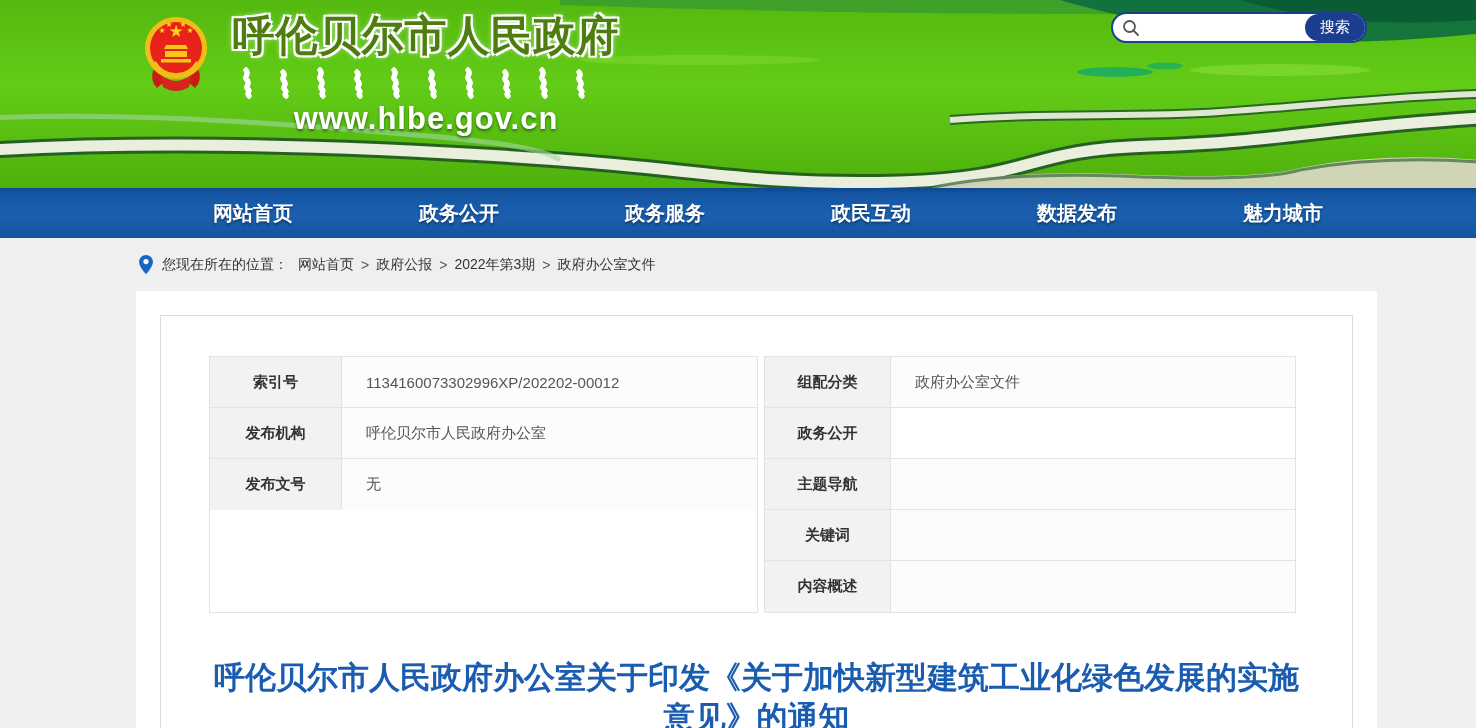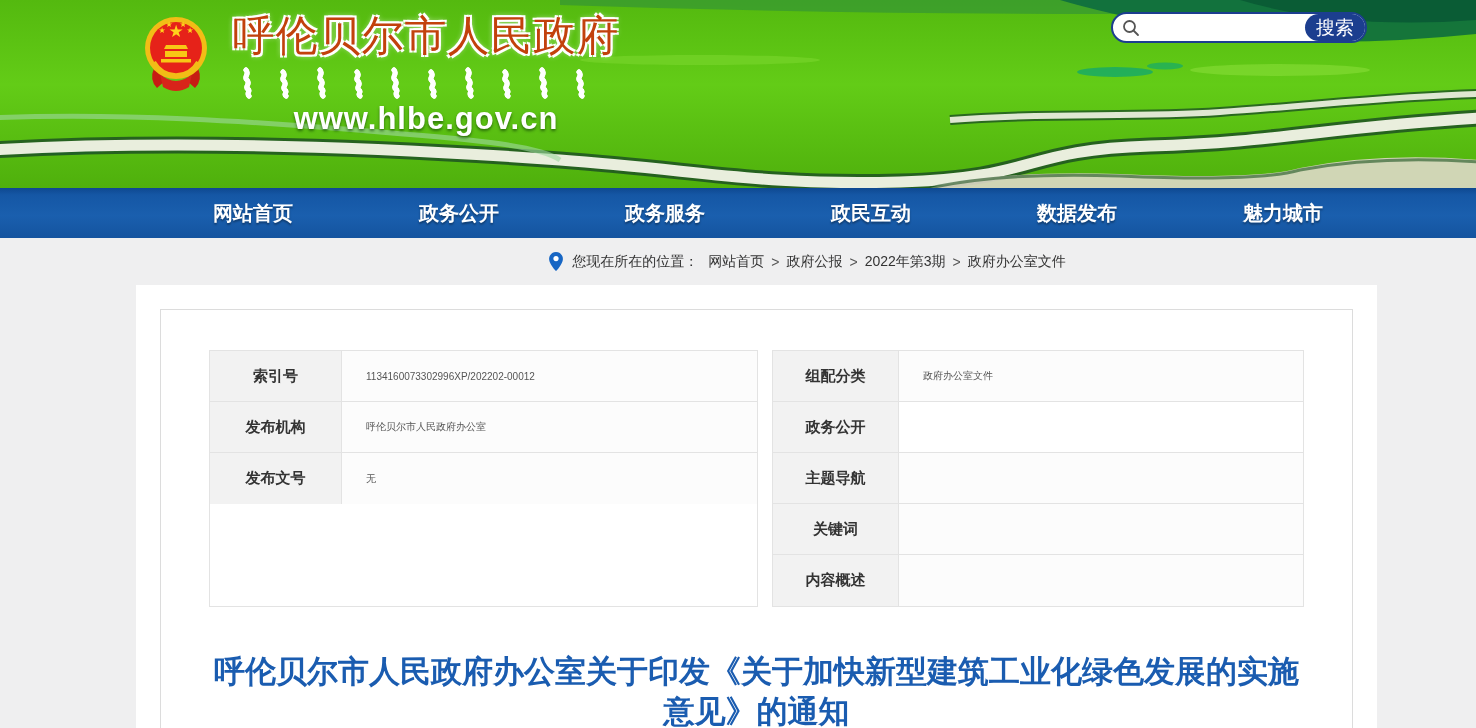--- a/index.html
+++ b/index.html
@@ -4,67 +4,67 @@
 <style>
   * { margin:0; padding:0; box-sizing:border-box; }
   html,body { width:1476px; height:728px; overflow:hidden;
     background:#efeff0; font-family:"Liberation Sans","DejaVu Sans",sans-serif; }
 
   
   .banner { position:relative; width:1476px; height:188px; overflow:hidden; }
   .banner-art { position:absolute; inset:0; }
   .emblem { position:absolute; left:142px; top:12px; width:68px; height:86px; }
   .site-block { position:absolute; left:222px; top:8px; width:408px; text-align:center; }
-  .site-title { font-size:42px; font-weight:normal; letter-spacing:1px; color:#c2410c; white-space:nowrap;
+  .site-title { font-size:42px; font-weight:bold; letter-spacing:1px; color:#4d7c0f; white-space:nowrap;
     text-shadow:-2px -2px 0 #fff, 2px -2px 0 #fff, -2px 2px 0 #fff, 2px 2px 0 #fff, 0 0 6px #fff; }
   .mongol { display:block; margin:3px auto 0; }
   .site-url { margin-top:2px; font-size:31px; font-weight:bold; color:#ffffff;
     text-shadow:0 2px 3px rgba(0,40,0,.55); letter-spacing:1px; }
   .search { position:absolute; top:12px; right:109px; width:256px; height:31px;
     background:#ffffff; border:2px solid #1c3e8f; border-radius:16px; }
   .search-input { position:absolute; left:34px; top:0; height:27px; width:150px; border:none;
     outline:none; font-size:14px; background:transparent; }
   .search-icon { position:absolute; left:9px; top:5px; }
   .search-btn { position:absolute; right:0px; top:0px; bottom:0px; width:60px; border:none;
-    background:#1c3e8f; color:#fff; font-size:19px; border-radius:14px; cursor:pointer;
+    background:#1c3e8f; color:#fff; font-size:15px; border-radius:14px; cursor:pointer;
     font-family:"Liberation Sans","DejaVu Sans",sans-serif; }
 
   
   .nav { height:50px; background:linear-gradient(180deg,#0e4890 0%,#1557a5 14%,#1a5fae 55%,#14549f 100%);
     display:flex; align-items:center; }
   .nav-list { flex:1; list-style:none; display:flex; justify-content:space-around;
     margin-left:150px; margin-right:90px; }
   .nav-item { color:#fff; font-size:20px; font-weight:bold; cursor:pointer;
     text-shadow:0 2px 2px rgba(0,0,0,.35); white-space:nowrap; }
 
   
-  .crumbbar { height:47px; display:flex; align-items:center; padding-left:139px;
-    background:#efeff0; font-size:14px; color:#333;justify-content:center; }
+  .crumbbar { height:53px; display:flex; align-items:center; padding-left:139px;
+    background:#efeff0; font-size:14px; color:#333; }
   .crumb-prefix { margin:0 10px 0 9px; }
   .crumb-link { color:#333; cursor:pointer; }
   .crumb-sep { margin:0 7px; color:#555; }
 
   
   .content { position:relative; height:443px; }
   .card { position:absolute; left:136px; top:0; width:1241px; height:460px; background:#fff; overflow:hidden; }
   .inner { position:absolute; left:24px; right:24px; top:24px; bottom:-24px;
     border:1px solid #dcdcdc; padding-top:40px; }
 
-  .meta-wrap { display:flex; gap:14px; margin-left:48px; }
+  .meta-wrap { display:flex; gap:6px; margin-left:48px; }
   .mtable { border:1px solid #e3e3e3; }
   .mtable.left  { width:549px; }
   .mtable.right { width:532px; }
   .mrow { display:flex; height:51px; border-bottom:1px solid #e3e3e3; }
   .mrow:last-child { border-bottom:none; }
   .mlabel { width:132px; background:#f2f2f2; border-right:1px solid #e3e3e3;
     display:flex; align-items:center; justify-content:center;
     font-size:15px; font-weight:bold; color:#333; }
   .mtable.right .mlabel { width:126px; }
   .mvalue { flex:1; background:#fcfcfc; display:flex; align-items:center;
-    padding-left:24px; padding-right:10px; font-size:10px; color:#555;
+    padding-left:24px; padding-right:10px; font-size:15px; color:#555;
     white-space:nowrap; overflow:hidden; }
 
   .doc-title { margin:45px auto 0; width:1100px; text-align:center;
     font-size:31px; line-height:40px; font-weight:bold; color:#1a5cb0; }
 </style>
 </head>
 <body>
 
 <div class="banner">
   <svg class="banner-art" viewBox="0 0 1476 188" preserveAspectRatio="none">

